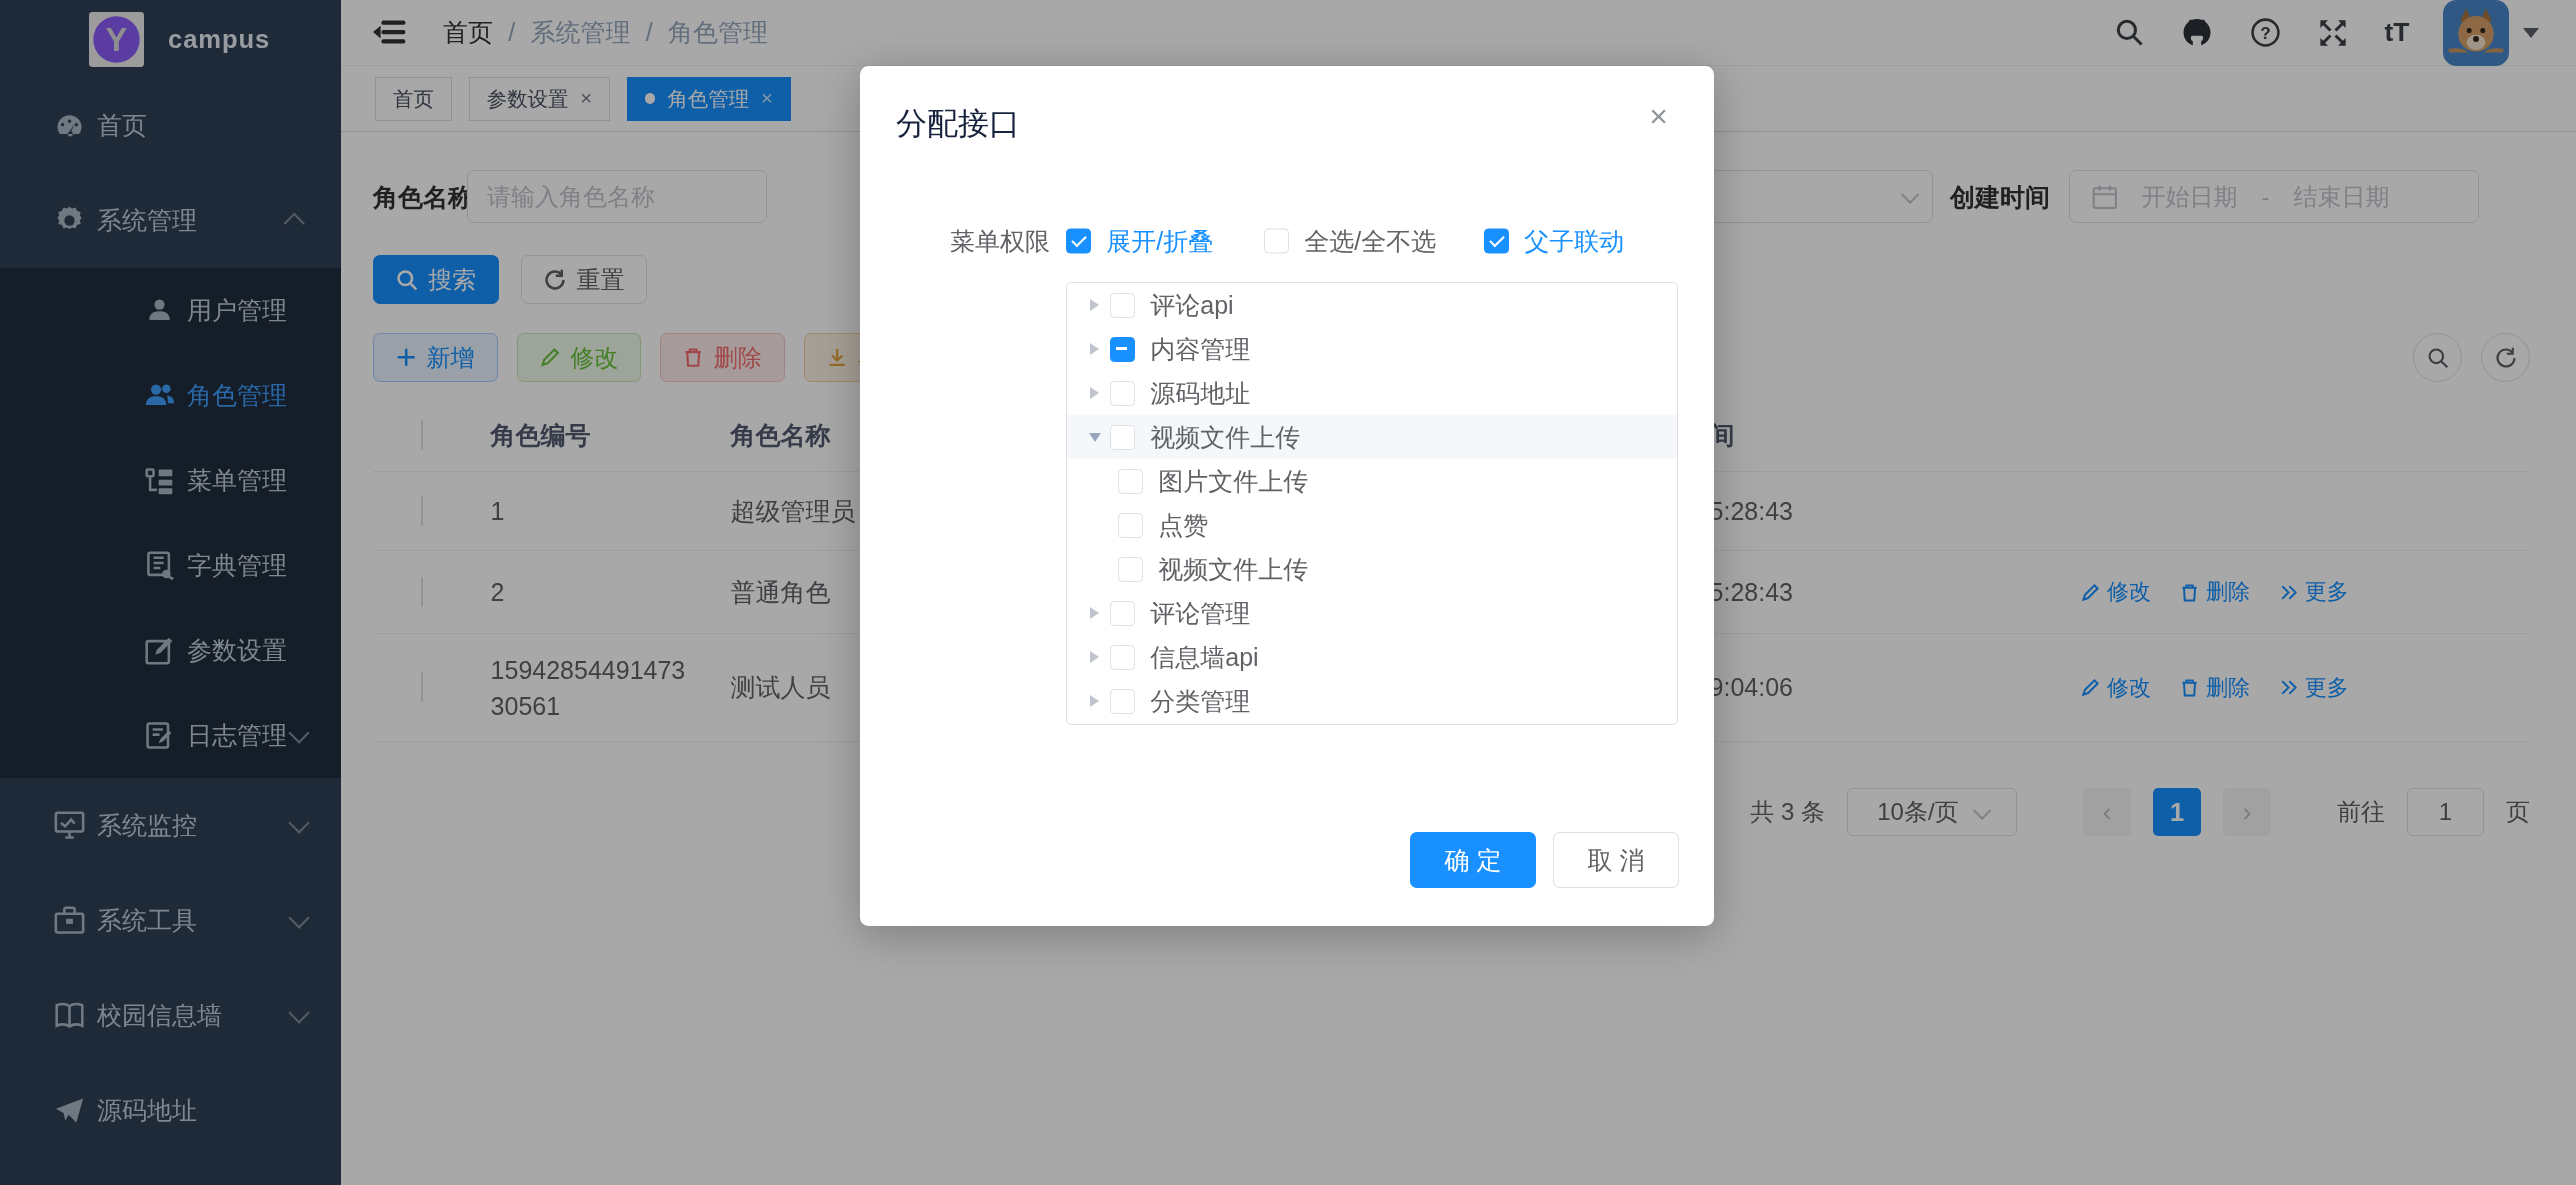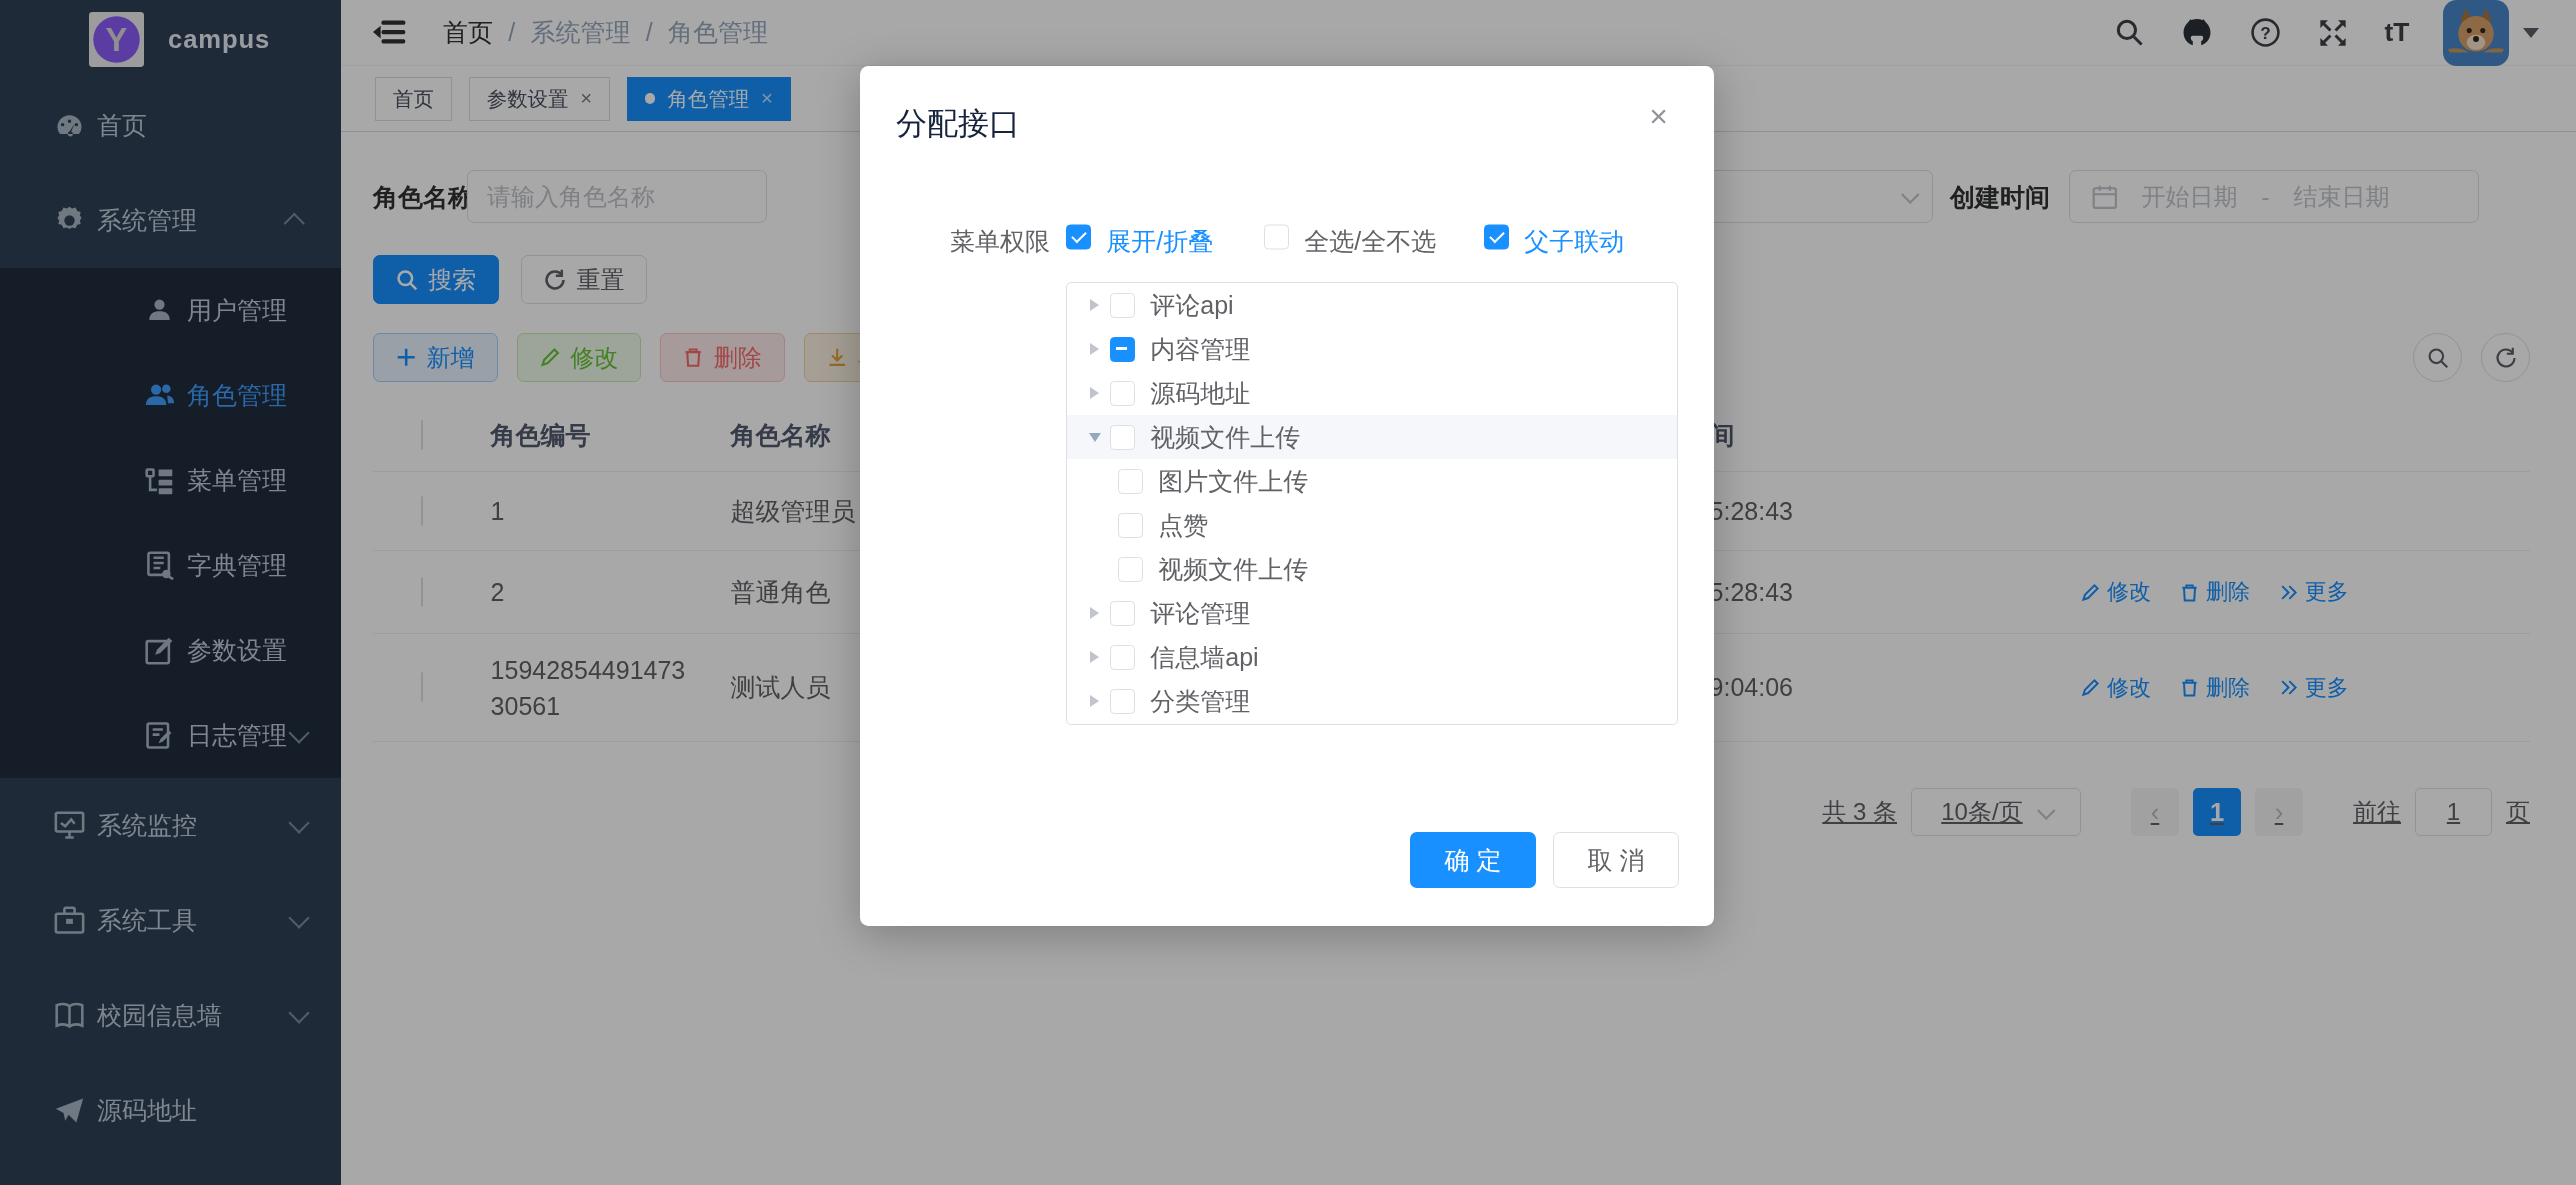--- a/index.html
+++ b/index.html
@@ -81,40 +81,40 @@
   .r1 { height:79px; } .r2 { height:83px; } .r3 { height:108px; }
   .col-check { width:104px; padding-left:48px; flex:none; }
   .col-id { width:233px; padding-left:13.6px; flex:none; }
   .col-id .wrapnum { display:inline-block; width:196px; word-break:break-all; line-height:36px; }
   .col-name { width:986px; padding-left:20.4px; flex:none; }
   .col-time { width:204px; padding-left:13.6px; flex:none; }
   .col-op { flex:1; display:flex; justify-content:center; gap:29px; }
   .cb { width:25px; height:25px; border:1.7px solid #dcdfe6; border-radius:4.3px; background:#fff; flex:none; position:relative; cursor:pointer; }
   .oplink { color:var(--primary); font-size:22px; display:inline-flex; align-items:center; gap:6.8px; cursor:pointer; }
 
-  .pagination { margin-top:46px; display:flex; align-items:center; justify-content:flex-end; gap:14px;
-    font-size:24px; color:#606266;text-decoration:underline; }
+  .pagination { margin-top:46px; display:flex; align-items:center; justify-content:flex-end; gap:22px;
+    font-size:24px; color:#606266; }
   .pg-size { width:170px; height:48px; border:1.7px solid #dcdfe6; border-radius:5.1px; display:flex;
     align-items:center; justify-content:center; gap:15.3px; color:#606266; cursor:pointer; }
   .pg-btn { width:48px; height:48px; border-radius:5.1px; background:#f4f4f5; color:#b7bbc2;
     display:flex; align-items:center; justify-content:center; font-size:25.6px; cursor:pointer; }
   .pg-cur { background:var(--primary); color:#fff; font-weight:700; }
   .pg-goto-input { width:77px; height:48px; border:1.7px solid #dcdfe6; border-radius:5.1px; text-align:center;
     font-size:24px; color:#606266; outline:none; font-family:inherit; }
   .pg-gap { width:22px; }
 
   
   .mask { position:absolute; inset:0; background:rgba(0,0,0,0.34); z-index:50; }
   .modal { position:absolute; left:860px; top:66px; width:854px; height:860px; background:#fff;
     border-radius:8.5px; z-index:60; box-shadow:0 8.5px 43px rgba(0,0,0,0.25); }
   .modal-title { position:absolute; left:36px; top:37px; font-size:31px; color:#17233d; }
   .modal-close { position:absolute; right:46px; top:34px; font-size:32px; color:#909399; cursor:pointer; line-height:1; }
   .perm-row { position:absolute; left:0; top:158px; height:34px; width:100%; }
   .perm-label { position:absolute; left:90px; top:50%; transform:translateY(-50%); font-size:25px; color:#606266; }
-  .cgroup { position:absolute; top:50%; transform:translateY(-50%); display:flex; align-items:flex-start; gap:15.3px; cursor:pointer; }
+  .cgroup { position:absolute; top:50%; transform:translateY(-50%); display:flex; align-items:center; gap:15.3px; cursor:pointer; }
   .cg1 { left:206px; } .cg2 { left:404px; } .cg3 { left:624px; }
   .cgroup .cg-label { font-size:25px; color:#606266; }
   .cgroup.on .cg-label { color:var(--primary); }
   .cb.checked, .cb.ind { background:var(--primary); border-color:var(--primary); }
   .cb.checked::after { content:""; position:absolute; left:7.7px; top:2.6px; width:6px; height:12px;
     border-right:2.6px solid #fff; border-bottom:2.6px solid #fff; transform:rotate(45deg); }
   .cb.ind::after { content:""; position:absolute; left:5.1px; top:9.4px; width:11px; height:3.4px; background:#fff; }
 
   .tree { position:absolute; left:206px; top:216px; width:612px; height:443px;
     border:1.7px solid #dcdfe6; border-radius:5.1px; overflow:hidden; background:#fff; }

